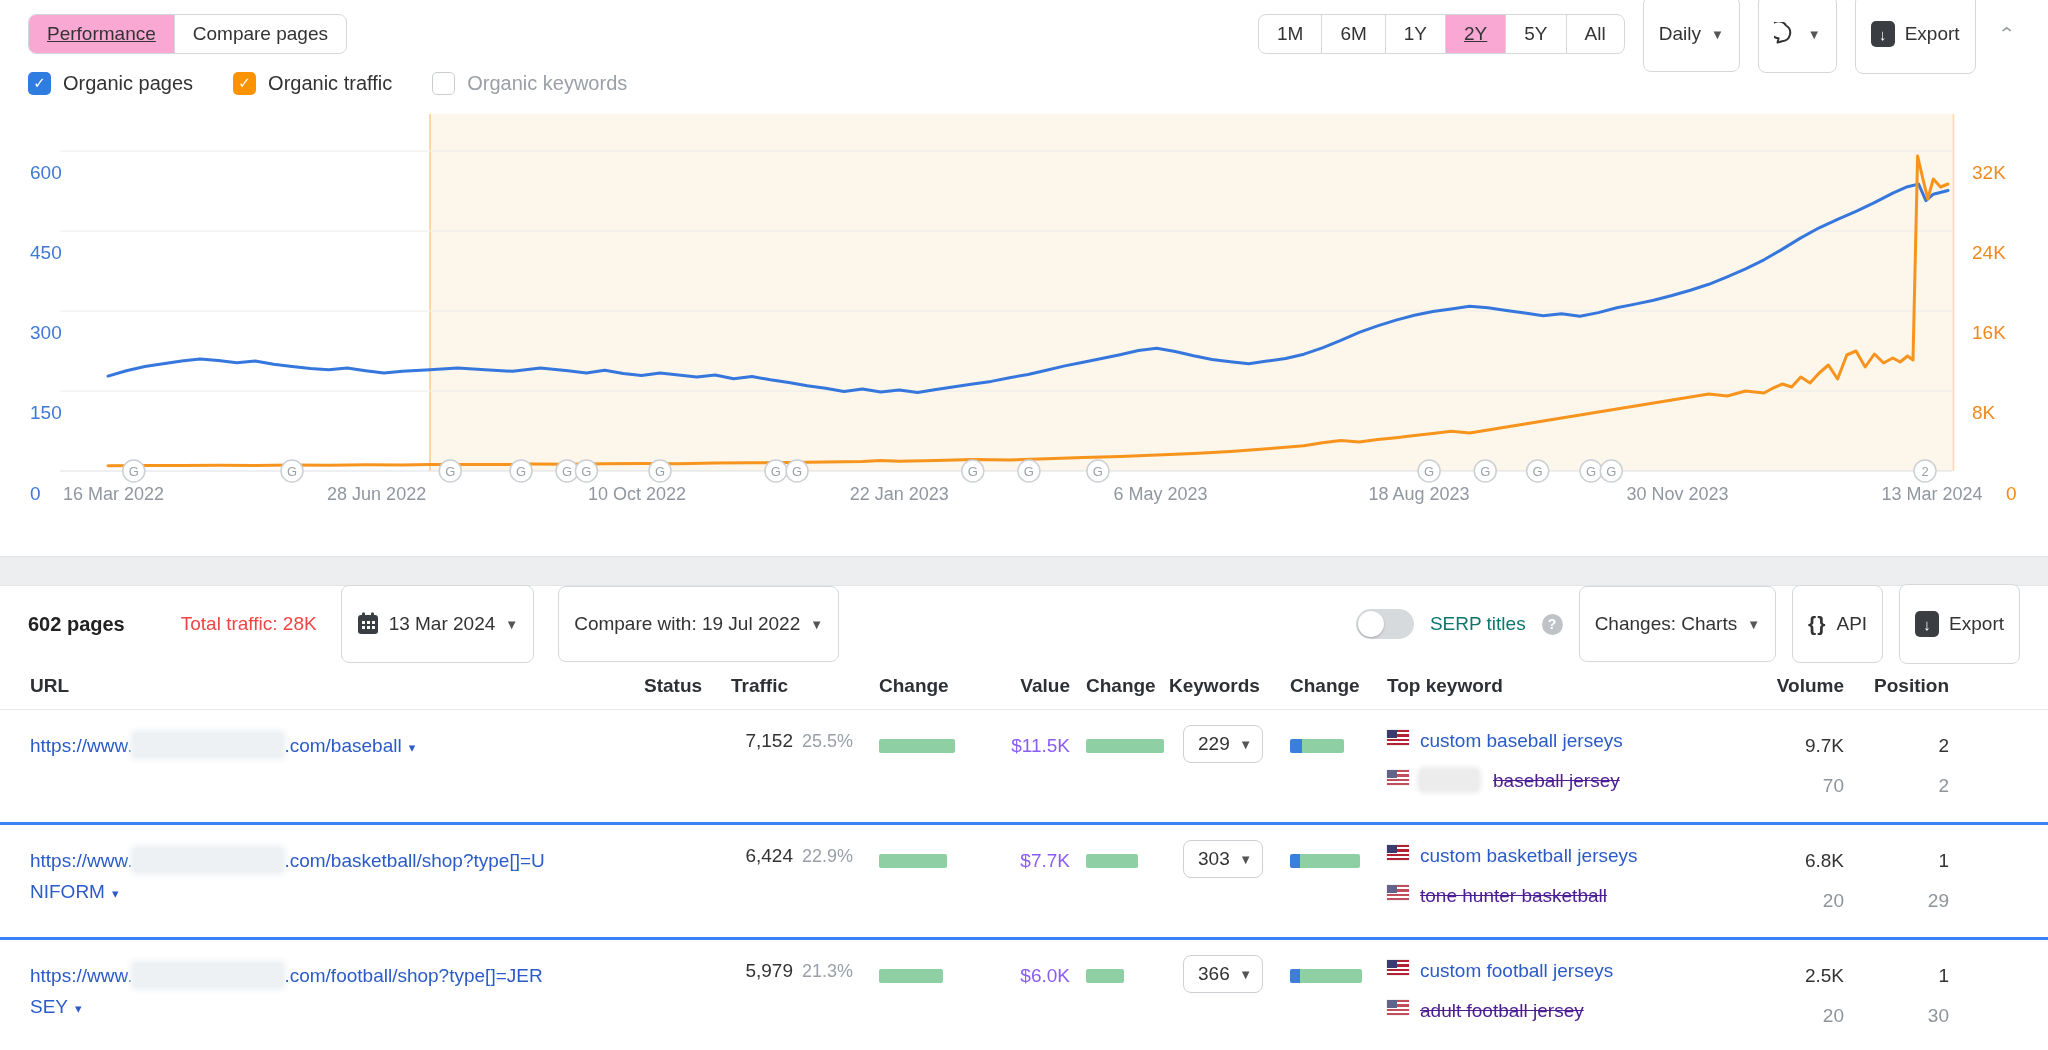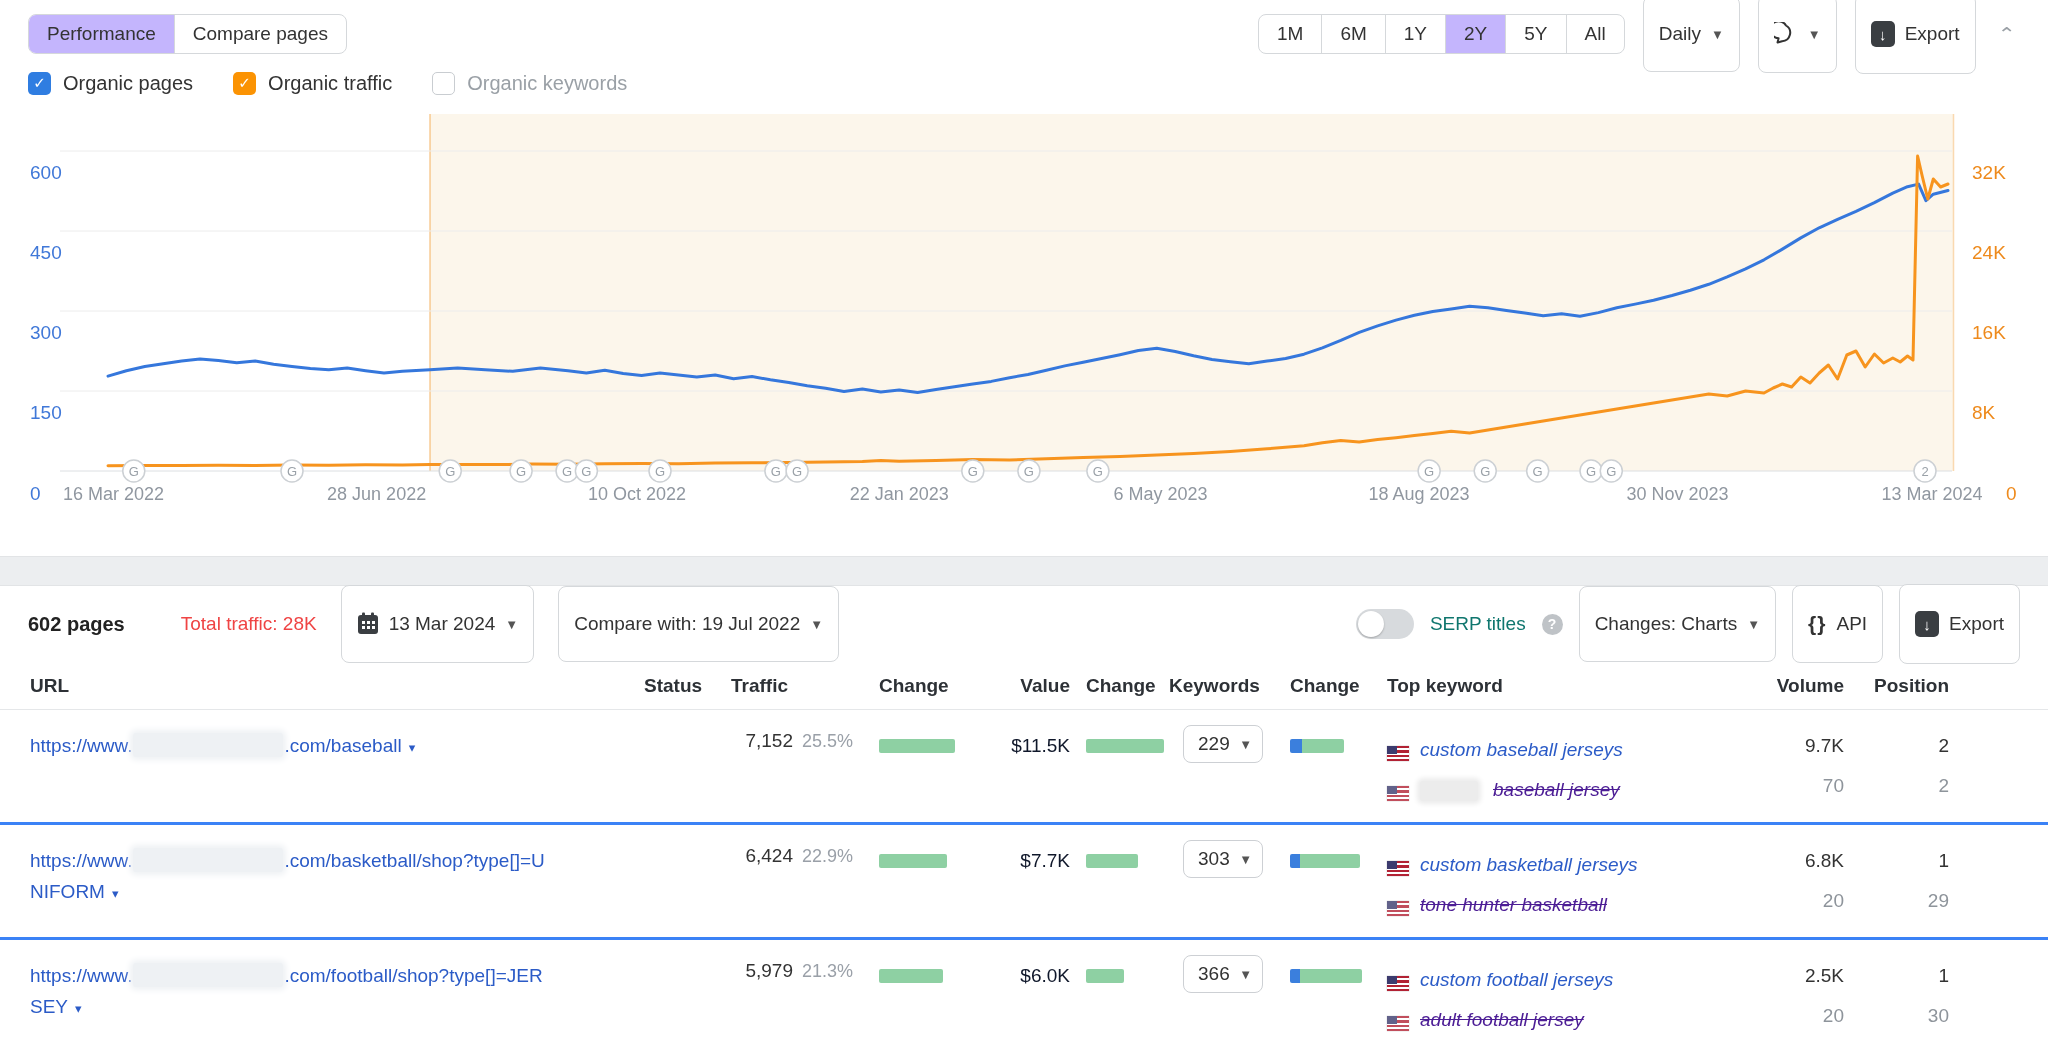--- a/index.html
+++ b/index.html
@@ -7,21 +7,21 @@
               font-family:"Liberation Sans","DejaVu Sans",sans-serif; color:#333; }
 
   
   .toolbar { display:flex; justify-content:space-between; align-items:center;
              padding:14px 28px 0 28px; height:54px; }
   .seg-group { display:inline-flex; border:1px solid #d5d8db; border-radius:8px;
                background:#fff; overflow:hidden; }
   .seg { padding:8px 18px; font-size:19px; color:#333; border-left:1px solid #d5d8db;
          cursor:pointer; white-space:nowrap; }
   .seg:first-child { border-left:none; }
-  .seg.active { background:#c4b5fd; }
+  .seg.active { background:#f9a8d4;text-decoration:underline; }
   .right-cluster { display:flex; align-items:center; gap:18px; }
   .btn { display:inline-flex; align-items:center; gap:10px; border:1px solid #d5d8db;
          border-radius:8px; background:#fff; padding:26px 15px; font-size:19px;
          color:#333; cursor:pointer; white-space:nowrap; }
   .caret { font-size:13px; color:#555; }
   .chev-up { font-size:22px; color:#9aa0a6; cursor:pointer; padding:0 4px;
              transform:scaleY(.8); }
   .icon-dark { display:inline-flex; align-items:center; justify-content:center;
                width:24px; height:26px; border-radius:5px; background:#3a3e42;
                color:#fff; font-size:15px; font-weight:bold; }
@@ -81,26 +81,26 @@
              margin-right:4px; }
   .url-caret { font-size:13px; margin-left:7px; }
   .t-num { display:inline-block; width:62px; text-align:right; font-size:19px; color:#333; }
   .t-pct { font-size:18px; color:#9aa0a8; margin-left:9px; }
   .bar { height:14px; border-radius:2px; background:#8ed0a3; margin-top:9px; }
   .bar-row { display:flex; margin-top:9px; }
   .bar-seg { height:14px; }
   .bar-seg.blue { background:#3b7fdd; border-radius:2px 0 0 2px; }
   .bar-seg.green { background:#8ed0a3; border-radius:0 2px 2px 0; }
   .bar-seg.green:first-child { border-radius:2px; }
-  .val-txt { font-size:19px; color:#0f172a; line-height:31px; }
+  .val-txt { font-size:19px; color:#8b5cf6; line-height:31px; }
   .kw-btn { display:inline-flex; align-items:center; justify-content:space-between;
             width:80px; border:1px solid #cdd0d4; border-radius:8px; background:#fff;
             padding:7px 10px 7px 14px; font-size:19px; color:#333; cursor:pointer;
             margin-top:-5px; }
-  .kw-line { display:flex; align-items:flex-end; gap:11px; height:31px; margin-bottom:9px;font-style:italic; }
+  .kw-line { display:flex; align-items:flex-start; gap:11px; height:31px; margin-bottom:9px; }
   .flag { width:22px; height:15px; position:relative; flex:0 0 22px;
           background:repeating-linear-gradient(#b22234 0 2.2px,#fff 2.2px 4.4px);
           box-shadow:0 0 1px rgba(0,0,0,.4); }
   .flag::after { content:""; position:absolute; left:0; top:0; width:10px; height:8px;
                  background:#3c3b6e; }
   .flag.faded { opacity:.8; }
   .kw-link { color:#2b5bc7; font-size:19px; text-decoration:none; }
   .kw-strike { color:#4c1d95; font-size:19px; text-decoration:line-through; }
   .stack-line { font-size:19px; color:#333; height:31px; line-height:31px; margin-bottom:9px; }
   .stack-line.muted { color:#8e949b; }

